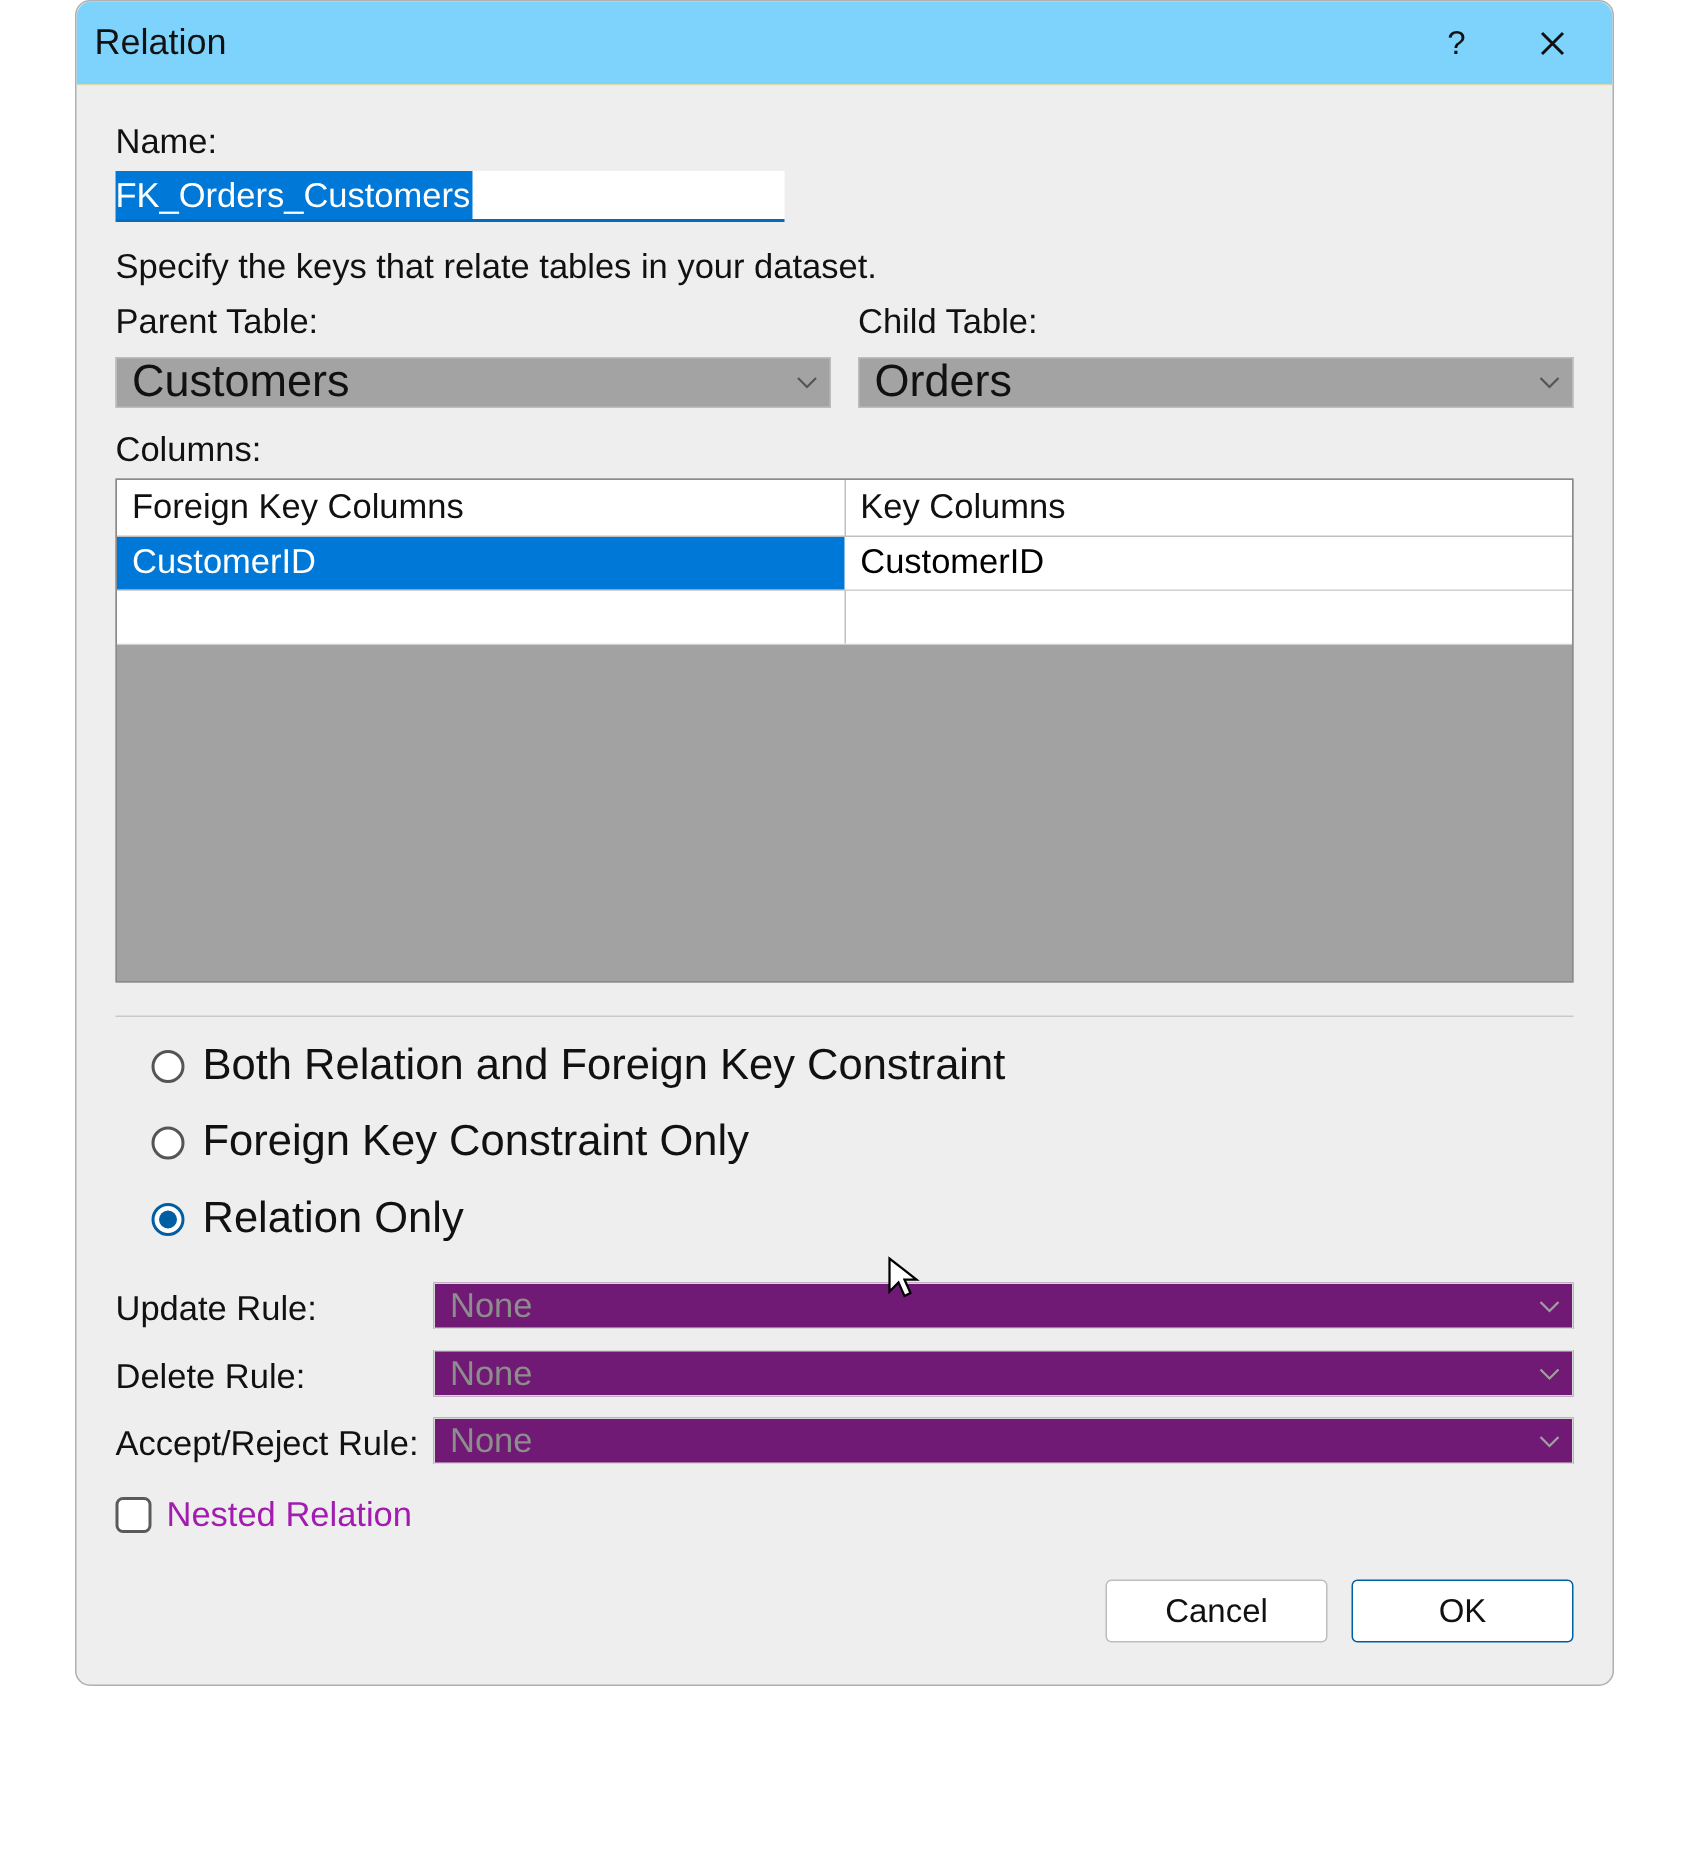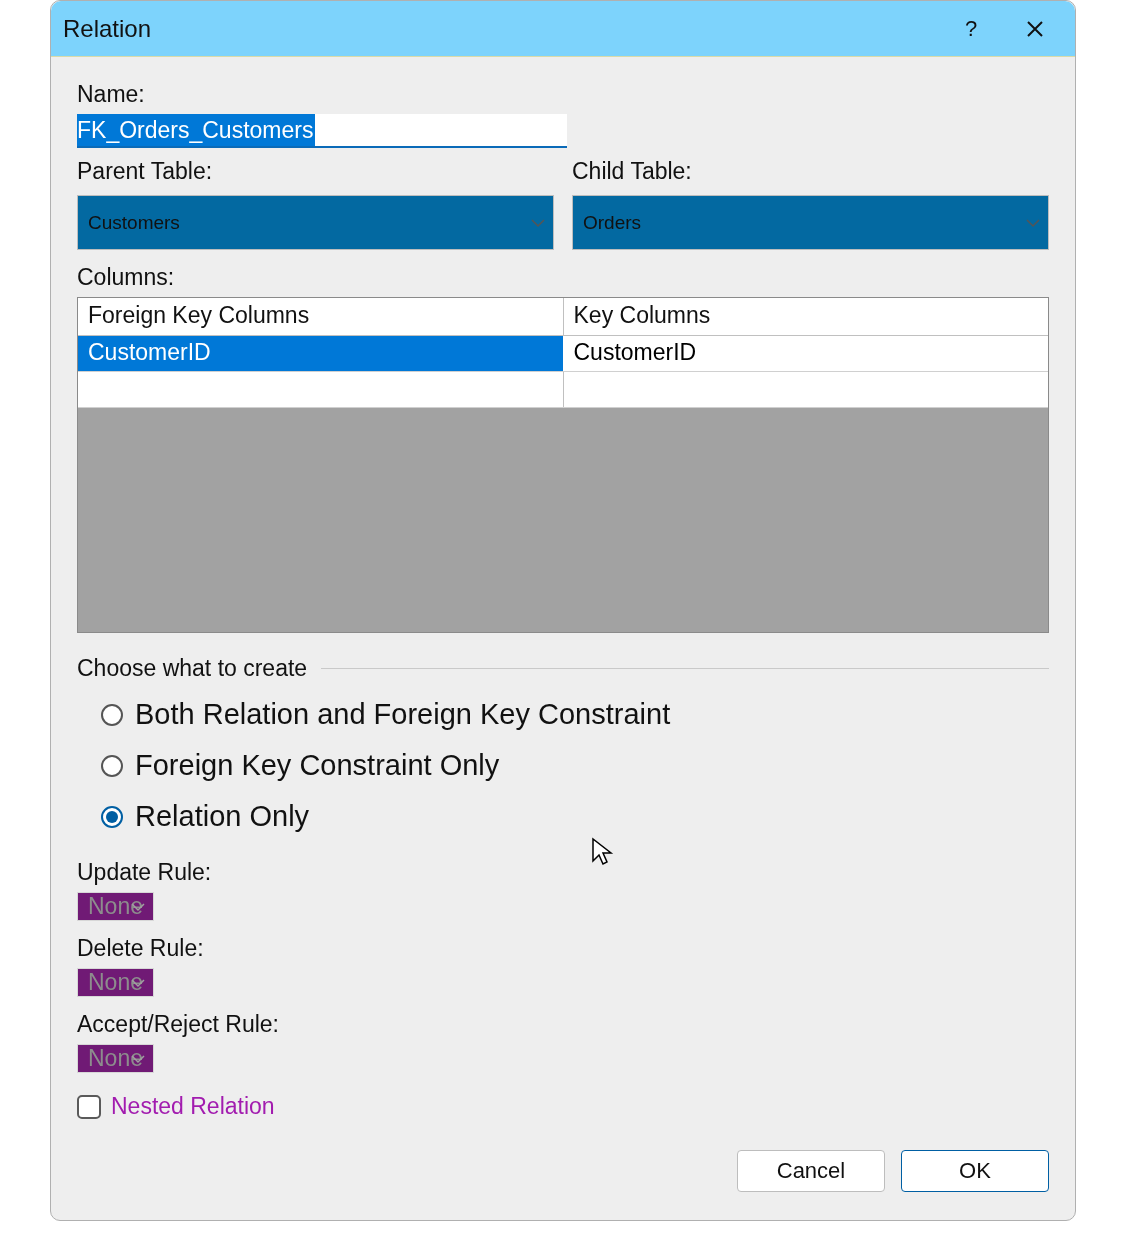--- a/index.html
+++ b/index.html
@@ -45,27 +45,27 @@
   .titlebtn.close { margin-left:8px; }
   .content {
     padding:24px 26px 20px 26px;
   }
   .lbl { font-size:23px; color:#111; margin-bottom:6px; }
   .subtext { font-size:23px; color:#111; margin-top:16px; }
   .tables-row { display:flex; gap:18px; margin-top:10px; }
   .tablecol { flex:1; display:flex; flex-direction:column; }
   .combo {
     position:relative;
-    height:55px;
-    background:#0369a1;
+    height:34px;
+    background:#a3a3a3;
     border:1px solid #bdbdbd;
     display:flex;
     align-items:center;
     padding:0 10px;
-    font-size:19px;
+    font-size:30px;
     color:#111;
     margin-top:4px;
   }
   .combo .chev {
     position:absolute; right:8px; top:50%; transform:translateY(-50%);
     color:#555;
   }
   .columns-label { margin-top:14px; }
   .grid {
     border:1px solid #8a8a8a;
@@ -111,21 +111,21 @@
   .group-line { flex:1; height:1px; background:#c9c9c9; }
   .radiogroup { margin-top:16px; margin-left:24px; display:flex; flex-direction:column; gap:18px; }
   .radio { display:flex; align-items:center; gap:12px; font-size:29px; color:#111; }
   .radio .circ {
     width:22px; height:22px; border-radius:50%; border:2px solid #555; display:inline-flex; align-items:center; justify-content:center; background:#fff;
   }
   .radio .circ.sel { border:2px solid #005fa3; }
   .radio .circ .dot { width:12px; height:12px; border-radius:50%; background:#005fa3; display:none; }
   .radio .circ.sel .dot { display:block; }
   .rule-rows { margin-top:26px; display:flex; flex-direction:column; gap:14px; }
-  .rule-row { display:flex; align-items:flex-start; gap:6px;flex-direction:column; }
+  .rule-row { display:flex; align-items:flex-end; gap:6px; }
   .rule-label { width:206px; font-size:23px; color:#111; }
   .rule-combo {
     flex:1;
     height:31px;
     border:1px solid #d7d7d7;
     background:#701a75;
     display:flex;
     align-items:center;
     padding:0 10px;
     font-size:23px;
@@ -165,24 +165,25 @@
     </div>
     <div class="titlebtn close">
       <svg width="18" height="18" viewBox="0 0 18 18">
           <path d="M2 2 L16 16 M16 2 L2 16" stroke="#111" stroke-width="2" fill="none"></path>
         </svg>
     </div>
   </div>
 
   <div class="content" style="position:relative;">
     <div class="lbl">Name:</div>
-    <div style="width:490px;background:#fff;border-bottom:2px solid #0a6ab8;height:34px;display:flex;align-items:flex-start;">
+    <div style="width:446px;background:#fff;border-bottom:2px solid #0a6ab8;height:34px;display:flex;align-items:flex-start;">
       <span style="background:#0078d7;color:#fff;font-size:23px;padding:2px 2px 2px 0;line-height:28px;">FK_Orders_Customers</span>
     </div>
 
+    <div class="subtext">Specify the keys that relate tables in your dataset.</div>
 
     <div class="tables-row">
       <div class="tablecol">
         <div class="lbl">Parent Table:</div>
         <div class="combo">
           <span>Customers</span>
           <span class="chev">
             <svg width="14" height="10" viewBox="0 0 14 10">
                 <path d="M1 2 L7 8 L13 2" stroke="#555" stroke-width="1.5" fill="none"></path>
               </svg>
@@ -213,21 +214,20 @@
         <div class="c">CustomerID</div>
       </div>
       <div class="grid-row empty">
         <div class="c">&nbsp;</div>
         <div class="c">&nbsp;</div>
       </div>
     </div>
 
     <div class="group">
       <div class="group-title-row">
-        <div class="group-title">Choose what to create</div>
         <div class="group-line"></div>
       </div>
       <div class="radiogroup">
         <label class="radio">
           <span class="circ"></span>
           <span>Both Relation and Foreign Key Constraint</span>
         </label>
         <label class="radio">
           <span class="circ"></span>
           <span>Foreign Key Constraint Only</span>

